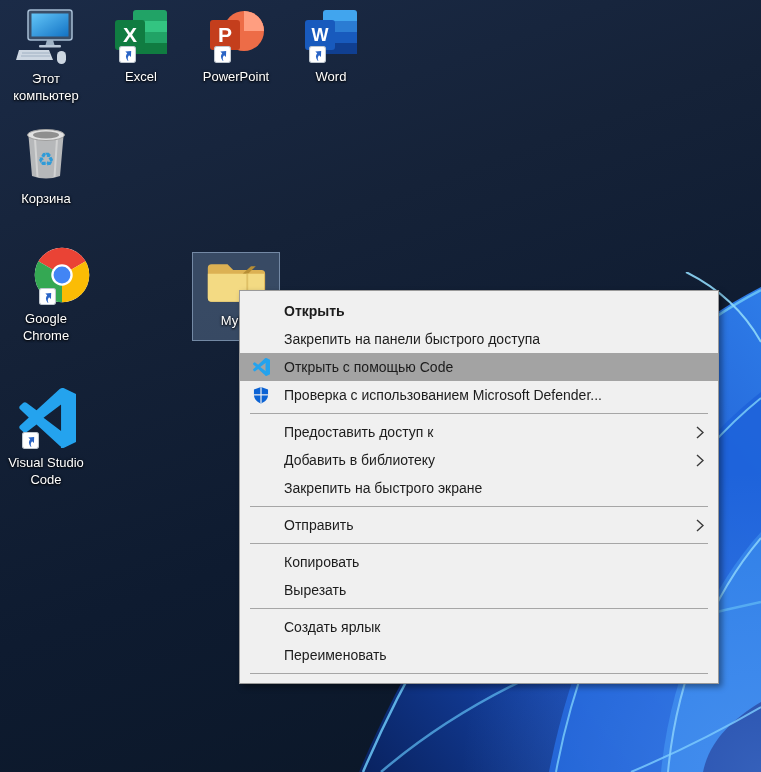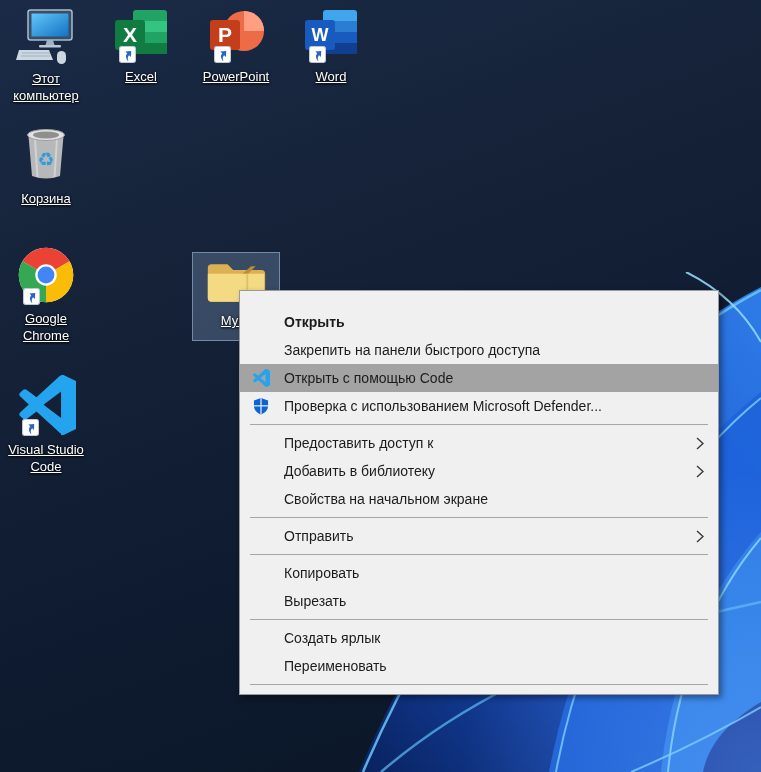--- a/index.html
+++ b/index.html
@@ -13,35 +13,34 @@
   
   .desktop-icon{
     position:absolute;width:90px;display:flex;flex-direction:column;align-items:center;
     cursor:default;
   }
   .icon-art{position:relative;display:flex;align-items:flex-end;justify-content:center;}
   .shortcut-badge{position:absolute;left:6px;bottom:-1px;width:17px;height:17px;}
   .icon-label{
     margin-top:6px;text-align:center;font-size:13px;line-height:17px;color:#ffffff;
     text-shadow:0 1px 2px rgba(0,0,0,.95),0 0 3px rgba(0,0,0,.7);
-    text-decoration:underline;
   }
   
   .folder-item{
     position:absolute;left:192px;top:252px;width:88px;height:89px;
     background:rgba(100,124,155,.45);border:1px solid rgba(165,190,218,.55);
     box-sizing:border-box;display:flex;flex-direction:column;align-items:center;z-index:2;
   }
   .folder-item .icon-art{margin-top:5px;}
   .folder-item .icon-label{margin-top:2px;}
   
   .context-menu{
     position:absolute;left:239px;top:290px;width:480px;box-sizing:border-box;
     background:#f0f0f0;border:1px solid #9a9a9a;
-    padding:17px 0 5px 0;z-index:10;
+    padding:6px 0 5px 0;z-index:10;
     box-shadow:3px 3px 6px rgba(0,0,0,.4);
     font-size:14px;color:#1c1c1c;
   }
   .menu-item{
     height:28px;display:flex;align-items:center;padding:0 12px 0 12px;white-space:nowrap;
   }
   .menu-item.highlighted{background:#a3a3a3;}
   .menu-item.bold .menu-label{font-weight:700;}
   .menu-icon{width:32px;height:18px;flex:0 0 32px;display:flex;align-items:center;}
   .menu-icon svg{width:18px;height:18px;}
@@ -157,38 +156,38 @@
           <svg width="56" height="60" viewBox="0 0 56 60">
   <path d="M10.5 12 L14 52 Q28 57 42 52 L45.5 12 Q28 18 10.5 12 Z" fill="#c4c4c4" opacity="0.92"></path>
   <path d="M17 15 L19.5 53 M39 15 L36.5 53" stroke="#dadada" stroke-width="2" opacity="0.8"></path>
   <ellipse cx="28" cy="11" rx="18.5" ry="5.5" fill="#e2e2e2" stroke="#9e9e9e"></ellipse>
   <ellipse cx="28" cy="11" rx="13" ry="3.4" fill="#8f8f8f"></ellipse>
   <text x="28" y="42" text-anchor="middle" font-size="19" fill="#2f9bd8" font-family="DejaVu Sans,sans-serif">♻</text>
 </svg>
         </div>
     <div class="icon-label">Корзина</div>
   </div>
-      <div class="desktop-icon" style="left: 1px; top: 246px;">
+      <div class="desktop-icon" style="left: 1px; top: 246px; align-items: flex-end;">
     <div class="icon-art">
           <svg width="58" height="58" viewBox="0 0 100 100">
   <circle cx="50" cy="50" r="47" fill="#fff"></circle>
   <path d="M50 50 L9.3 26.5 A47 47 0 0 1 90.7 26.5 Z" fill="#ea4335"></path>
   <path d="M50 50 L9.3 26.5 A47 47 0 0 0 50 97 Z" fill="#34a853"></path>
   <path d="M50 50 L50 97 A47 47 0 0 0 90.7 26.5 Z" fill="#fbbc05"></path>
   <circle cx="50" cy="50" r="18.5" fill="#fff"></circle>
   <circle cx="50" cy="50" r="14.5" fill="#4285f4"></circle>
 </svg>
           <span class="shortcut-badge"><svg width="17" height="17" viewBox="0 0 16 16">
   <rect x="0.5" y="0.5" width="15" height="15" rx="2" fill="#ffffff" stroke="#c0c8d0"></rect>
   <path transform="rotate(-45 8 8)" d="M4 12.5 C4.2 9 6 7.2 8.6 7 L8.6 4.5 L12.7 8.2 L8.6 12 L8.6 9.5 C6.6 9.6 5.2 10.6 4.5 12.7 Z" fill="#2a64c5"></path>
 </svg></span>
         </div>
     <div class="icon-label">Google Chrome</div>
   </div>
-      <div class="desktop-icon" style="left: 1px; top: 375px;">
+      <div class="desktop-icon" style="left: 1px; top: 388px;">
     <div class="icon-art">
           <svg width="60" height="60" viewBox="0 0 100 100">
   <path fill-rule="evenodd" fill="#24a3ee" d="M74.9 99.6c1.7.7 3.6.6 5.2-.2l20.3-9.8c2.2-1.1 3.6-3.3 3.6-5.7V16.1c0-2.4-1.4-4.6-3.6-5.7L80.1.6c-2.1-1-4.6-.8-6.5.6l-.8.6L34.2 37.1 17.4 24.4c-1.6-1.2-3.8-1.1-5.2.2l-5.4 4.9c-1.8 1.6-1.8 4.4 0 6L21.3 49 6.8 62.5c-1.8 1.6-1.8 4.4 0 6l5.4 4.9c1.5 1.3 3.7 1.4 5.2.2l16.8-12.7 38.6 35.2c.6.6 1.3 1.1 2.1 1.5zM75.1 27.3 45.9 49.5l29.2 22.2z"></path>
 </svg>
           <span class="shortcut-badge"><svg width="17" height="17" viewBox="0 0 16 16">
   <rect x="0.5" y="0.5" width="15" height="15" rx="2" fill="#ffffff" stroke="#c0c8d0"></rect>
   <path transform="rotate(-45 8 8)" d="M4 12.5 C4.2 9 6 7.2 8.6 7 L8.6 4.5 L12.7 8.2 L8.6 12 L8.6 9.5 C6.6 9.6 5.2 10.6 4.5 12.7 Z" fill="#2a64c5"></path>
 </svg></span>
         </div>
     <div class="icon-label">Visual Studio Code</div>
@@ -255,21 +254,21 @@
     <span class="menu-icon"></span>
     <span class="menu-label">Добавить в библиотеку</span>
   <span class="submenu-arrow">
           <svg width="8" height="13" viewBox="0 0 8 13">
   <path d="M1 1 L7 6.5 L1 12" stroke="#3a3a3a" stroke-width="1.4" fill="none"></path>
 </svg>
         </span>
       </div>
       <div class="menu-item">
     <span class="menu-icon"></span>
-    <span class="menu-label">Свойства на начальном экране</span>
+    <span class="menu-label">Закрепить на быстрого экране</span>
   </div>
       <div class="menu-separator"></div>
       <div class="menu-item">
     <span class="menu-icon"></span>
     <span class="menu-label">Отправить</span>
   <span class="submenu-arrow">
           <svg width="8" height="13" viewBox="0 0 8 13">
   <path d="M1 1 L7 6.5 L1 12" stroke="#3a3a3a" stroke-width="1.4" fill="none"></path>
 </svg>
         </span>

